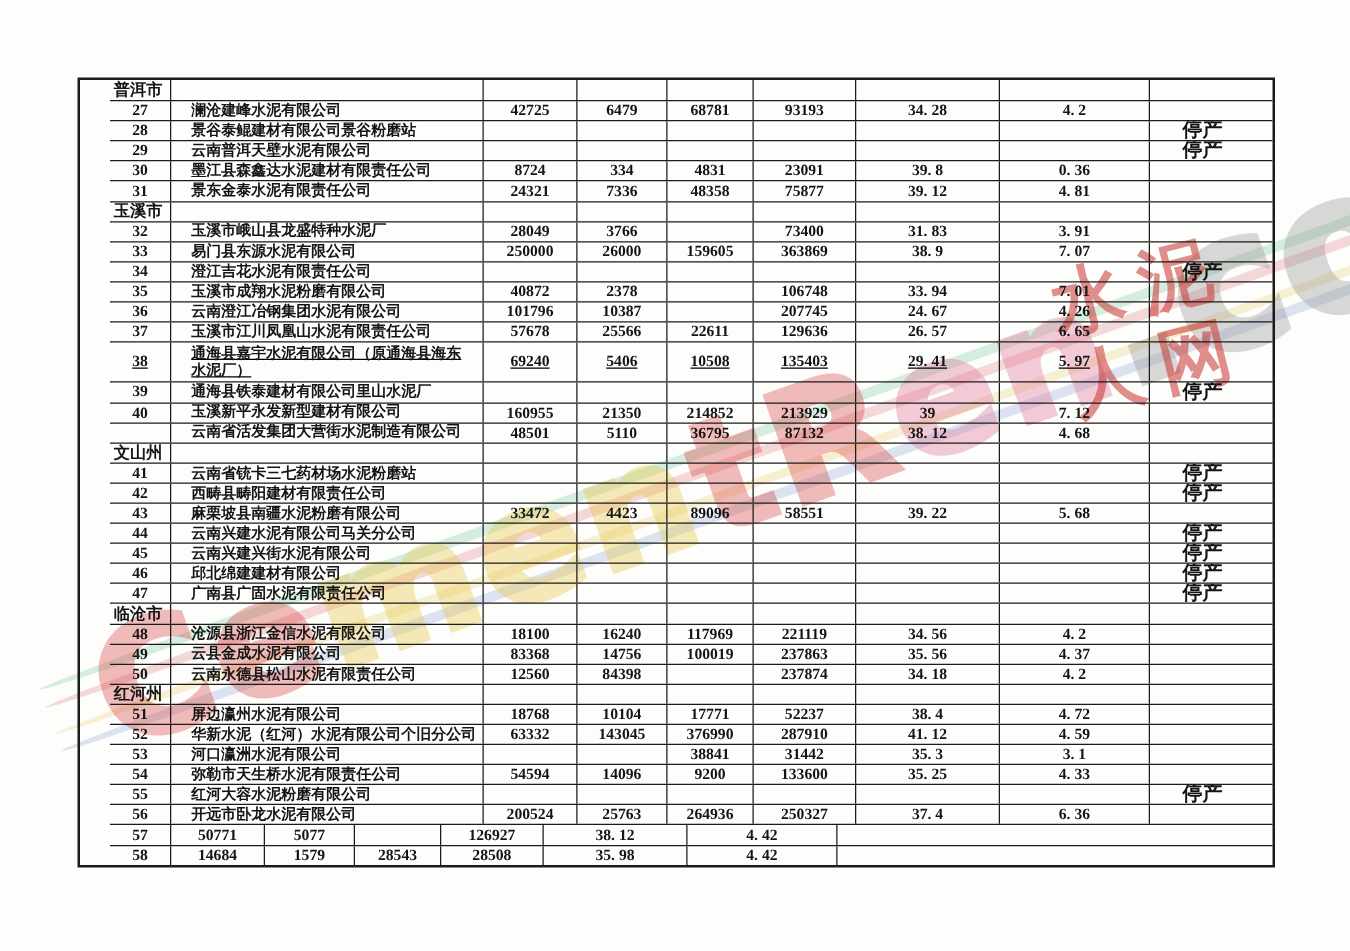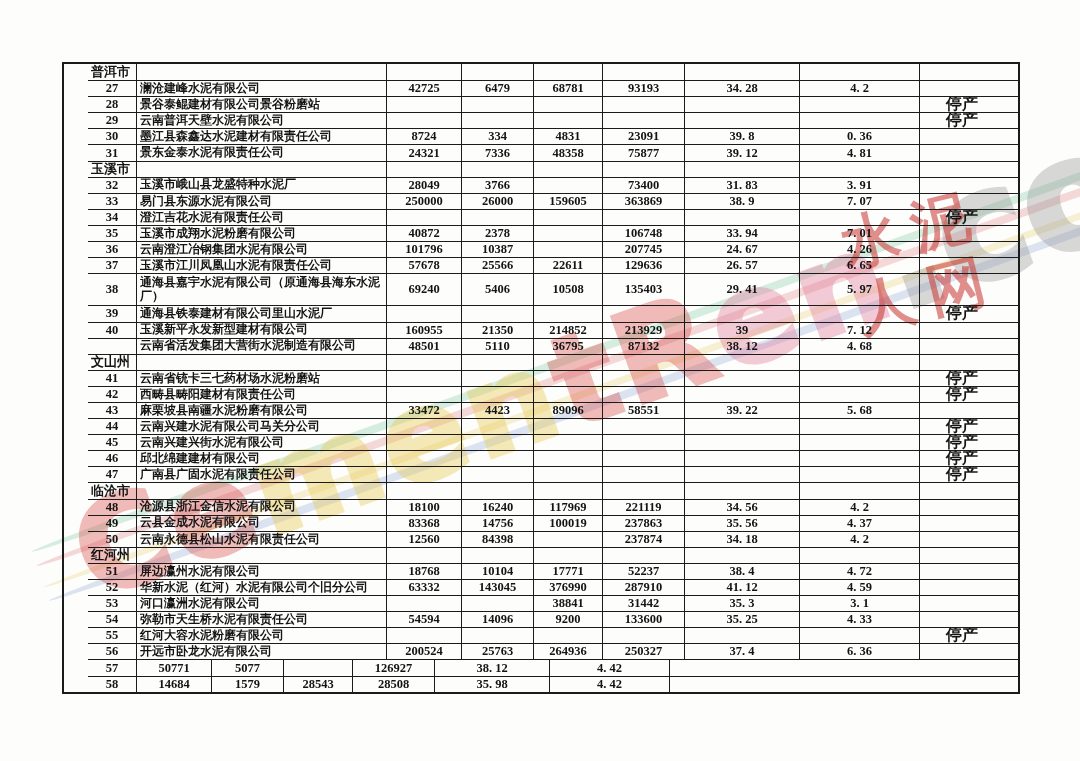--- a/index.html
+++ b/index.html
@@ -41,28 +41,28 @@
     font-size:58px; line-height:60px; font-weight:bold; text-align:center;
     opacity:.55;
   }
   
   .report-table {
     position:absolute; left:62px; top:62px; width:958px;
     border:2px solid #1b1b1b; background:transparent;
   }
   .trow { display:flex; height:16.1px;margin-left:24px; }
   .trow + .trow { border-top:1.4px solid #1b1b1b; }
-  .trow.tall { height:32.2px; }
+  .trow.tall { height:32.2px;text-decoration:underline; }
   .trow > div {
     display:flex; align-items:center; justify-content:center;
     overflow:hidden; color:#141414;
   }
   .trow > div + div { border-left:1.4px solid #1b1b1b; }
   .c-no   { width:48px; }
-  .c-name { width:250px; justify-content:flex-start !important; padding:0 3px; }
+  .c-name { width:250px; justify-content:flex-start !important; padding:0 16px; }
   .c-v1 { width:75px; } .c-v2 { width:72px; } .c-v3 { width:69px; }
   .c-v4 { width:82px; } .c-v5 { width:115px; } .c-v6 { width:120px; }
   .c-st { flex:1; }
   .nm {
     font-size:12px; font-weight:700; line-height:13.5px;
     white-space:nowrap;
   }
   .tall .nm { white-space:normal; }
   .num, .rno {
     font-family:"Liberation Serif", serif;

